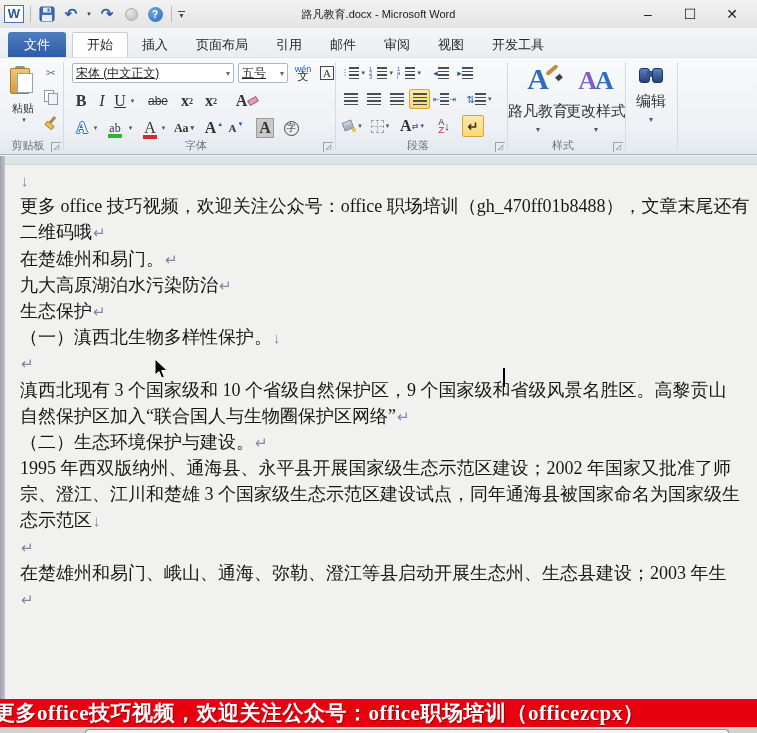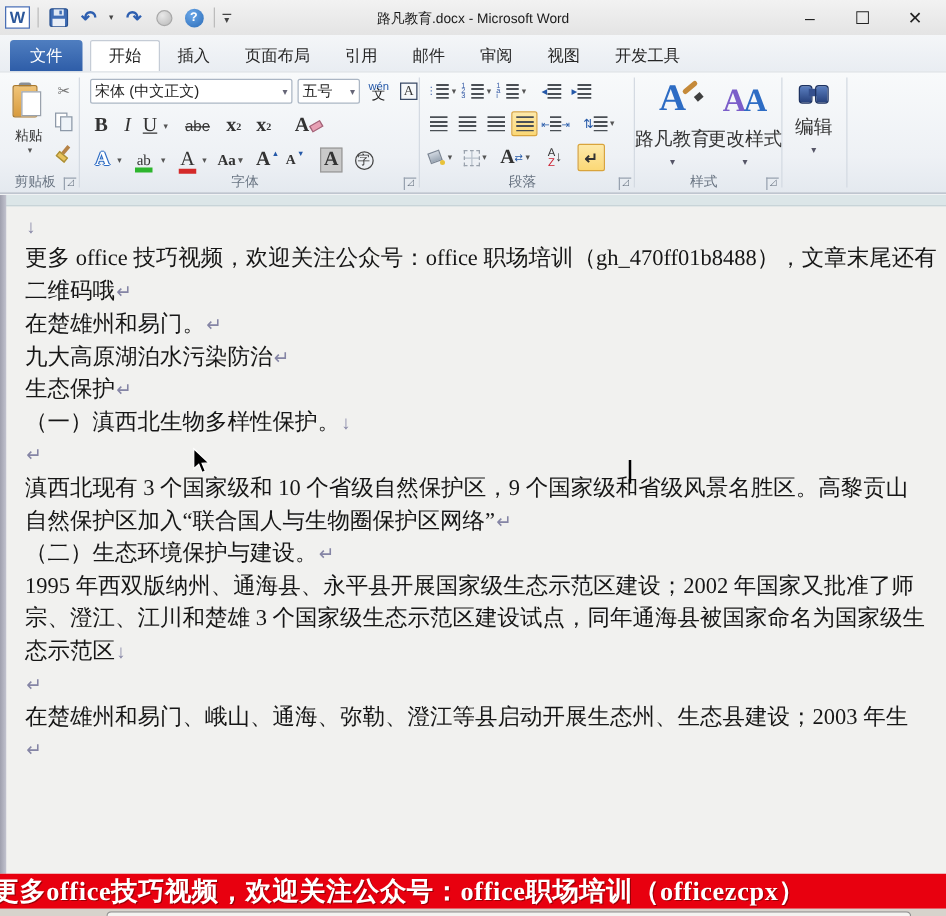--- a/index.html
+++ b/index.html
@@ -61,21 +61,21 @@
   .copy-pages { position:relative; width:14px; height:14px; }
   .copy-pages i { position:absolute; width:10px; height:12px; background:#fff; border:1px solid #8d99a8; display:block; }
   .copy-pages i:last-child { left:4px; top:3px; background:#eef3f8; }
   .painter-brush { width:14px; height:14px; position:relative; }
   .painter-brush .handle { position:absolute; left:7px; top:0; width:3px; height:8px; background:#b68347; transform:rotate(40deg); }
   .painter-brush .tip { position:absolute; left:1px; top:7px; width:9px; height:5px; background:#e8c25a; border:1px solid #a98e3a; transform:rotate(40deg); }
 
   
   .combo { position:absolute; background:#fff; border:1px solid #abb6c4; border-radius:2px;
     font-size:12px; color:#222; display:flex; align-items:center; padding:0 3px; height:20px; }
-  .combo .cfill { flex:1; white-space:nowrap; overflow:hidden; }
+  .combo .cfill { flex:1; white-space:nowrap; overflow:hidden;text-decoration:underline; }
   .combo .carr { font-size:8px; color:#667; padding-left:3px; }
   .g-b { font-weight:bold; font-family:"Liberation Serif", serif; }
   .g-i { font-style:italic; font-family:"Liberation Serif", serif; }
   .g-u { text-decoration:underline; font-family:"Liberation Serif", serif; }
   .g-strike { text-decoration:line-through; }
   .sub { font-size:8px; vertical-align:sub; }
   .sup { font-size:8px; vertical-align:super; }
   .fx-a { color:#fff; text-shadow:0 0 1px #2d6cc4, 1px 0 #2d6cc4, -1px 0 #2d6cc4, 0 1px #2d6cc4, 0 -1px #2d6cc4;
     font-weight:bold; font-family:"Liberation Serif", serif; }
   .bar-under { position:relative; font-family:"Liberation Serif", serif; font-weight:normal; }

